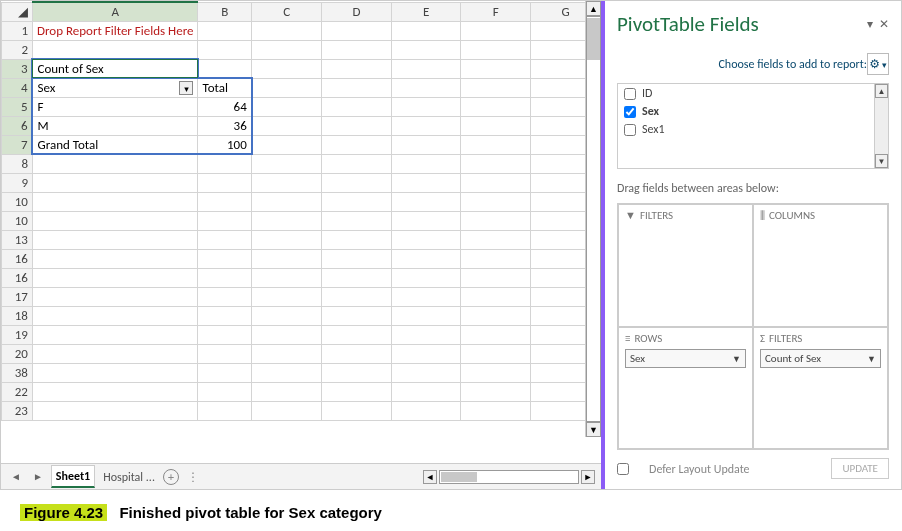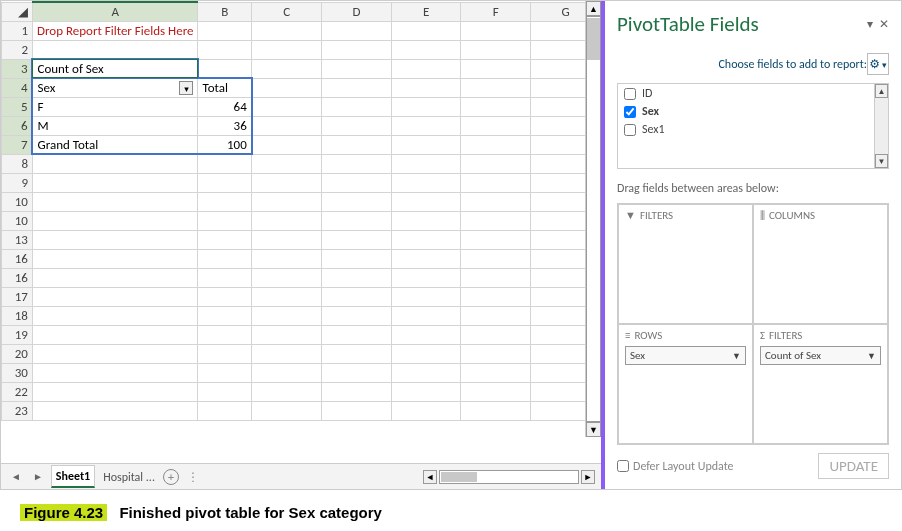--- a/index.html
+++ b/index.html
@@ -68,22 +68,22 @@
     
     .drag-label { margin-top:12px; color:#666; }
     .areas { margin-top:8px; flex:1; display:grid; grid-template-columns: 1fr 1fr; grid-template-rows: 1fr 1fr; border:1px solid #ccc; }
     .areas .area { border:1px solid #ccc; padding:4px 6px; display:flex; flex-direction:column; }
     .areas .area-h { font-size:11px; color:#777; display:flex; align-items:center; gap:4px; margin-bottom:4px;}
     .areas .pill { border:1px solid #999; background:#f8f8f8; padding:2px 4px; font-size:11px; display:flex; justify-content:space-between; align-items:center; min-height:18px;}
     .areas .pill .dd { font-size:9px;}
     .areas .empty { flex:1; }
     
     .defer { margin-top:8px; display:flex; align-items:center; justify-content:space-between; color:#888;}
-    .defer .update { border:1px solid #ccc; padding:3px 10px; color:#aaa; font-size:15px;}
-    .defer label { display:flex; align-items:center; gap:4px;}
+    .defer .update { border:1px solid #ccc; padding:3px 10px; color:#aaa; font-size:11px;}
+    .defer label { display:flex; align-items:center; gap:20px;}
     .defer input { width:12px; height:12px;}
     
     
     .caption { margin-top: 14px; padding-left: 20px; font-family: "Segoe UI", Arial, sans-serif; font-size: 15px; }
     .caption .fig { background: #c6e01a; font-weight: bold; padding: 0 4px; }
     .caption .txt { margin-left:8px;font-weight:bold; }
   </style>
 </head>
 <body>
 
@@ -279,21 +279,21 @@
               <th class="rowhead">20</th>
               <td class="col-A"></td>
               <td class="col-B"></td>
               <td class="col-other"></td>
               <td class="col-other"></td>
               <td class="col-other"></td>
               <td class="col-other"></td>
               <td class="col-other"></td>
             </tr>
             <tr>
-              <th class="rowhead">30</th>
+              <th class="rowhead">38</th>
               <td class="col-A"></td>
               <td class="col-B"></td>
               <td class="col-other"></td>
               <td class="col-other"></td>
               <td class="col-other"></td>
               <td class="col-other"></td>
               <td class="col-other"></td>
             </tr>
             <tr>
               <th class="rowhead">22</th>

